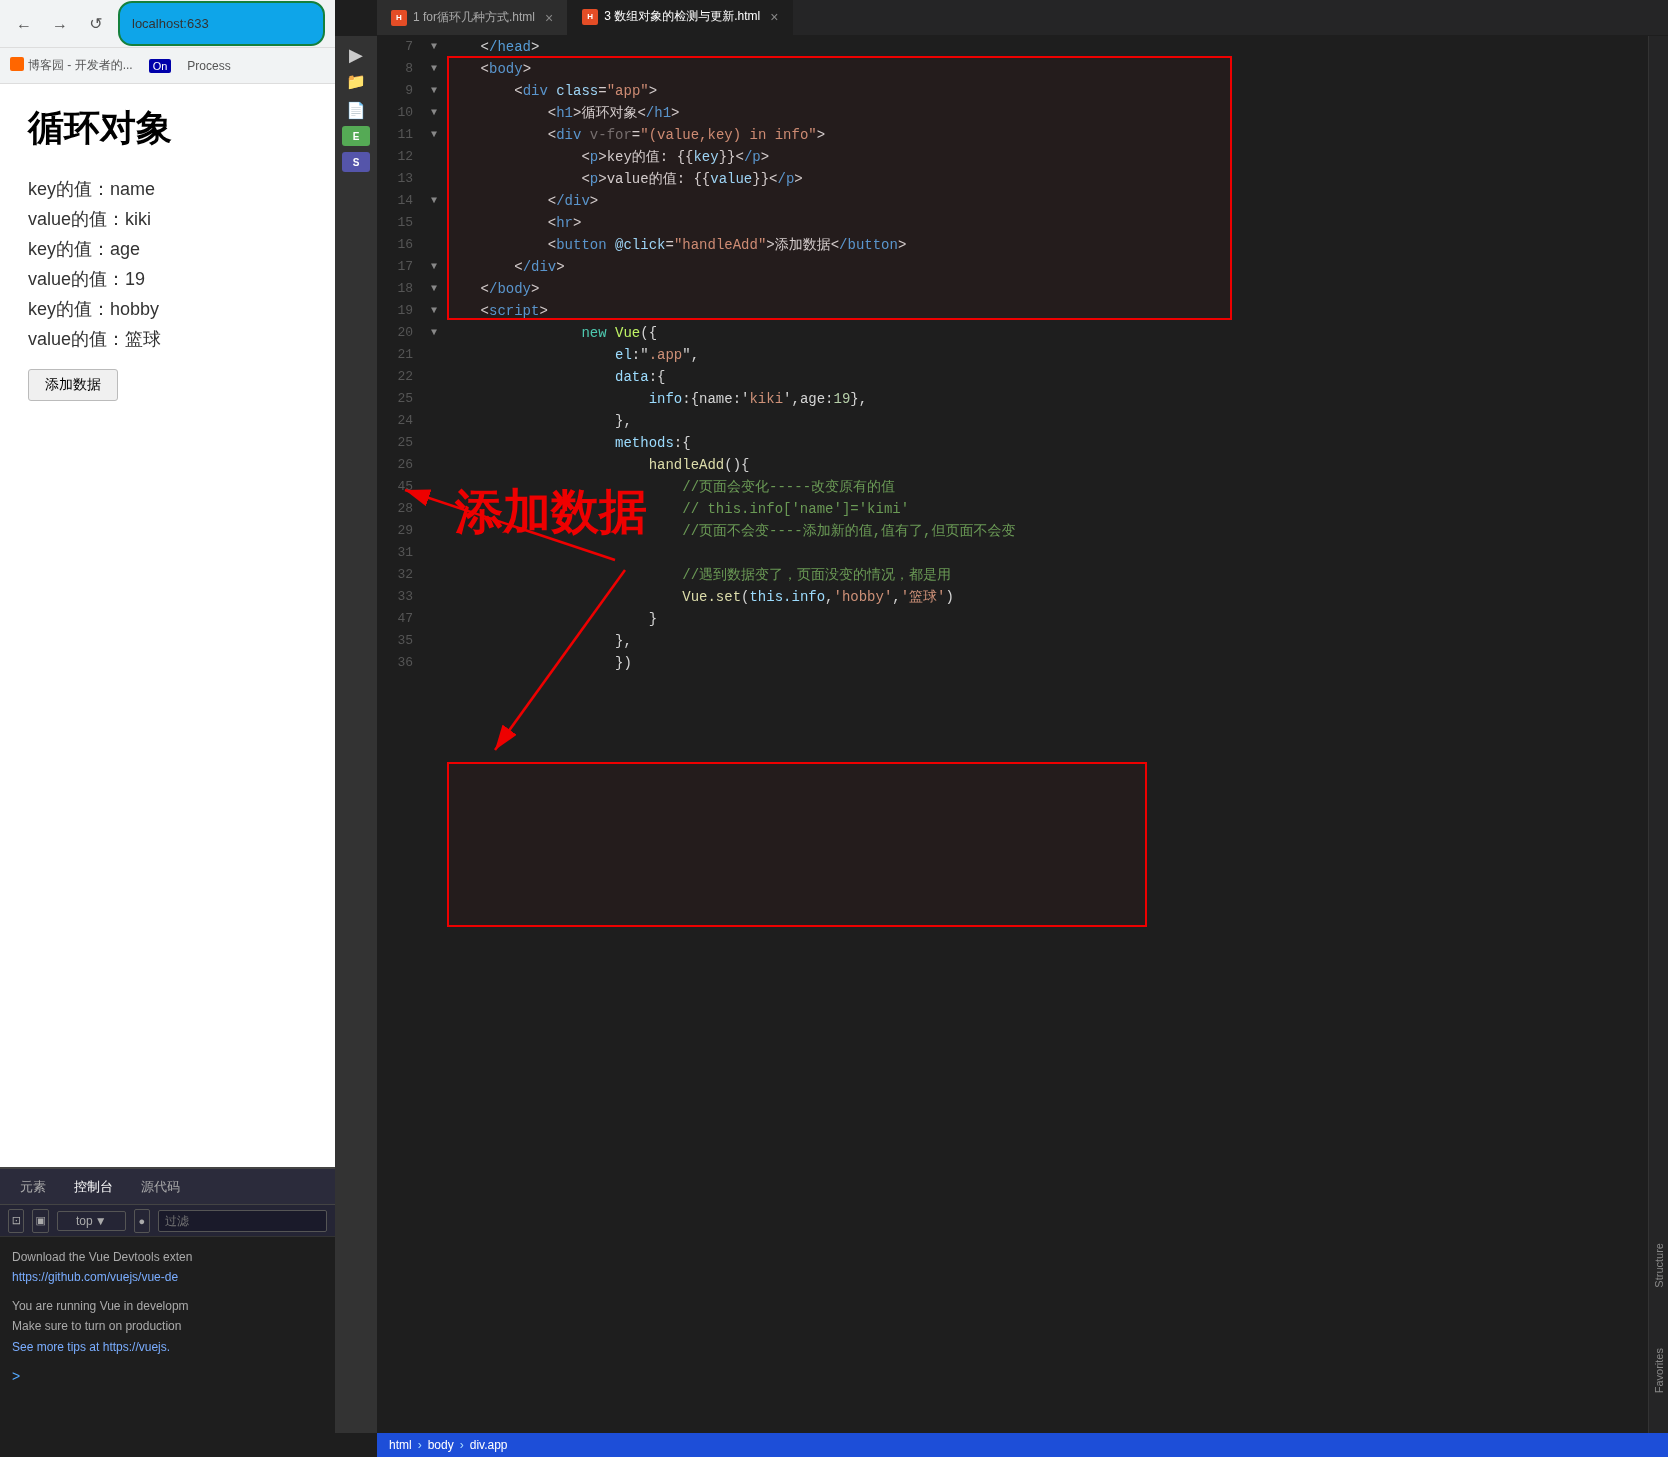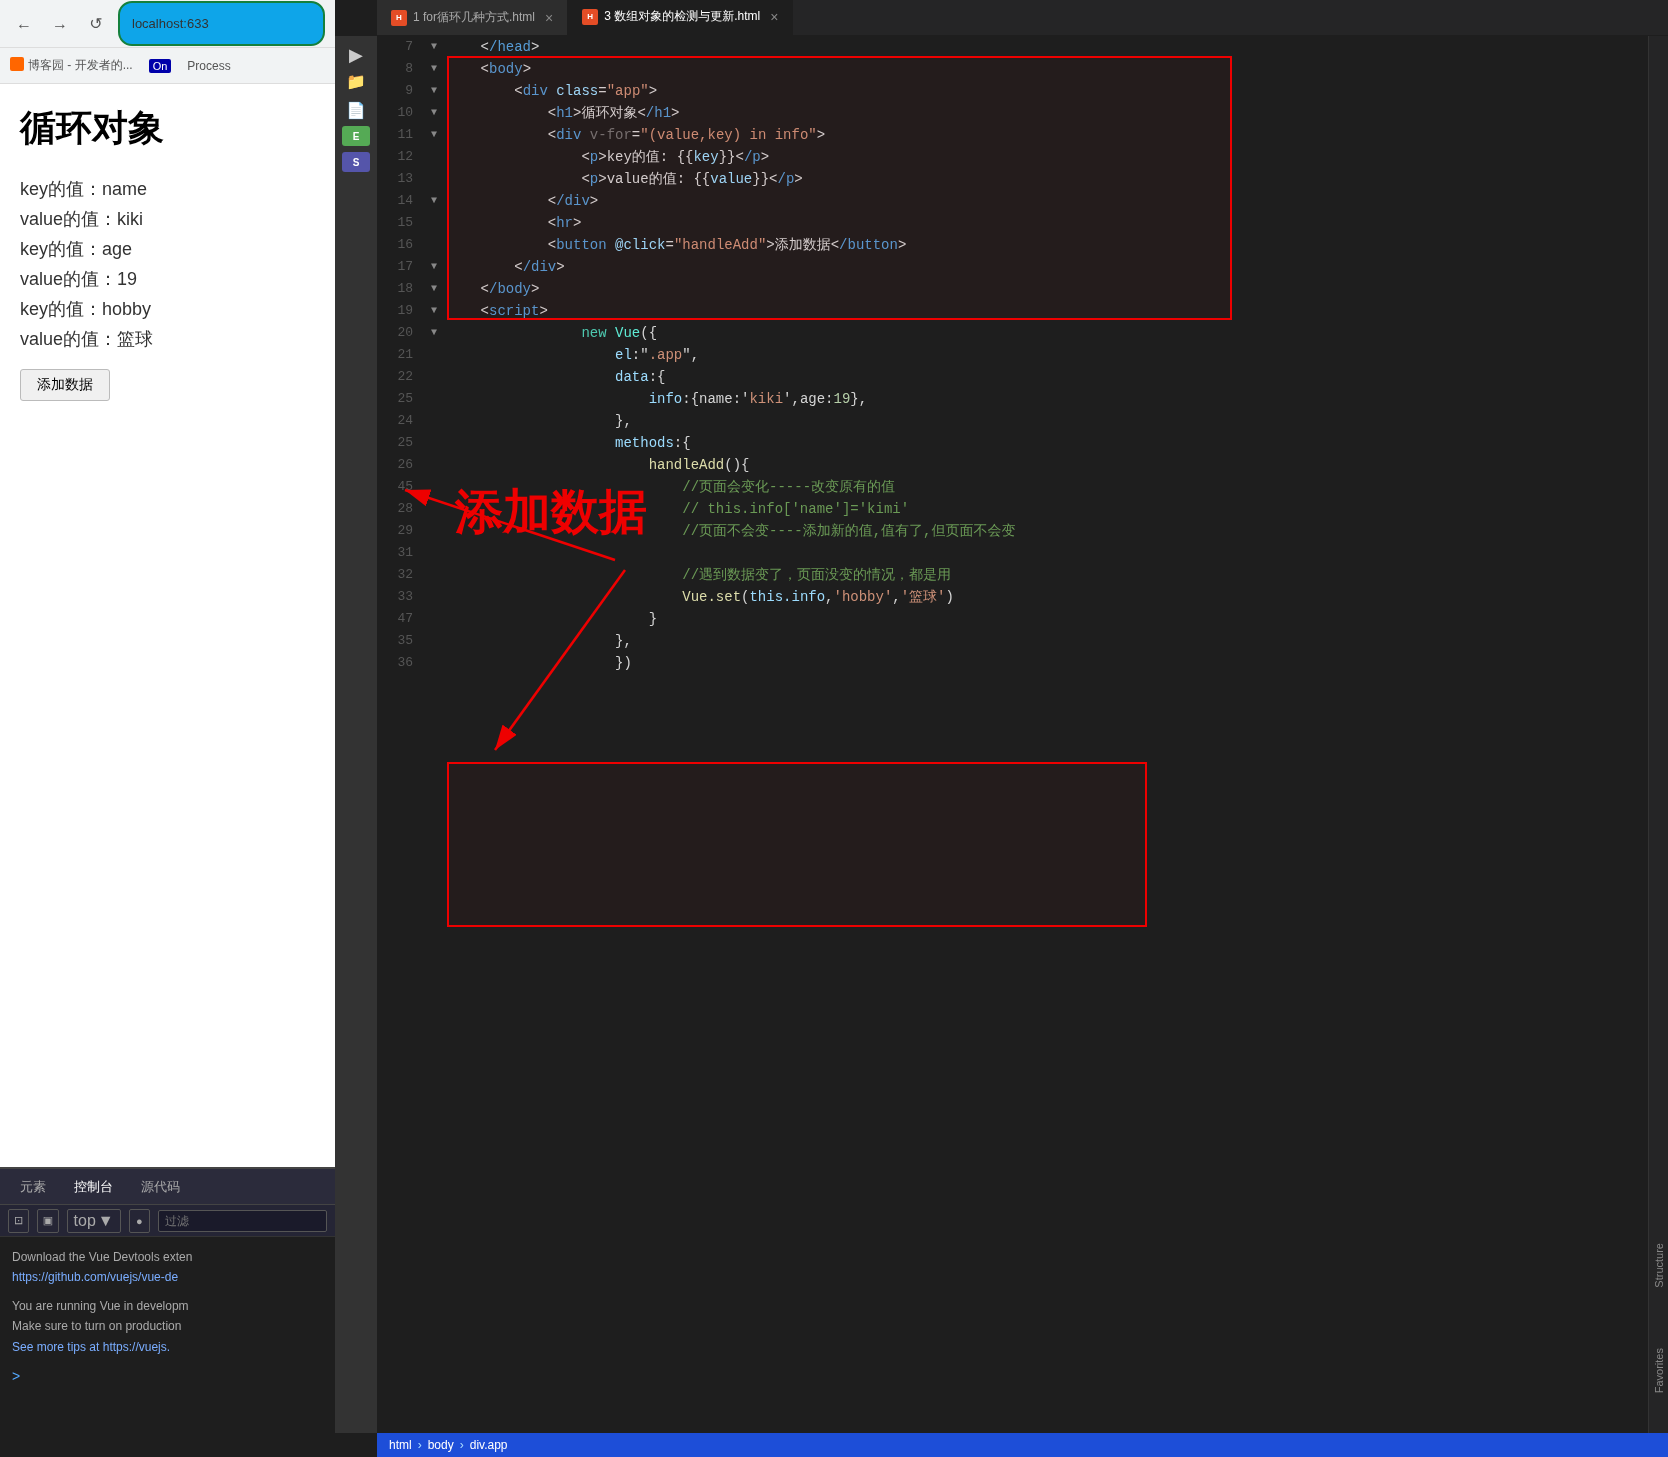--- a/index.html
+++ b/index.html
@@ -117,22 +117,22 @@
     .dt-icon-btn {
       width: 24px; height: 24px;
       background: none; border: 1px solid #555;
       color: #aaa; font-size: 11px; cursor: pointer;
       display: flex; align-items: center; justify-content: center;
       border-radius: 2px;
     }
 
     .dt-dropdown {
       display: flex; align-items: center; gap: 2px;
-      font-size: 16px; color: #aaa; cursor: pointer;
-      padding: 2px 6px; border: 1px solid #555; border-radius: 2px;
+      font-size: 12px; color: #aaa; cursor: pointer;
+      padding: 2px 18px; border: 1px solid #555; border-radius: 2px;
     }
 
     .dt-filter {
       flex: 1;
       height: 22px;
       background: #1a1a2a;
       border: 1px solid #555;
       color: #aaa;
       font-size: 12px;
       padding: 0 6px;
@@ -285,20 +285,21 @@
       flex-direction: column;
       position: relative;
       flex-shrink: 0;
     }
 
     .browser-content-area {
       flex: 1;
       overflow: hidden;
       background: #fff;
       position: relative;
+      padding-left: 8px;
     }
   </style>
 </head>
 <body>
 
 <div class="left-panel">
 
   <div class="browser-toolbar">
     <button class="nav-btn">←</button>
     <button class="nav-btn">→</button>
@@ -455,21 +456,21 @@
           <span class="line-content">    &lt;<span style="color:#569cd6">/body</span>&gt;</span>
         </div>
         <div class="code-line">
           <span class="line-num">19</span>
           <span class="line-arrow" style="color: rgb(136, 136, 136);">▼</span>
           <span class="line-content">    &lt;<span style="color:#569cd6">script</span>&gt;</span>
         </div>
         <div class="code-line">
           <span class="line-num">20</span>
           <span class="line-arrow" style="color: rgb(136, 136, 136);">▼</span>
-          <span class="line-content">                <span style="color:#4ec9b0">new</span> <span style="color:#5eead4">Vue</span>({</span>
+          <span class="line-content">                <span style="color:#4ec9b0">new</span> <span style="color:#bef264">Vue</span>({</span>
         </div>
         <div class="code-line">
           <span class="line-num">21</span>
           <span class="line-arrow"></span>
           <span class="line-content">                    <span style="color:#9cdcfe">el</span>:"<span style="color:#ce9178">.app</span>",</span>
         </div>
         <div class="code-line">
           <span class="line-num">22</span>
           <span class="line-arrow"></span>
           <span class="line-content">                    <span style="color:#9cdcfe">data</span>:{</span>

